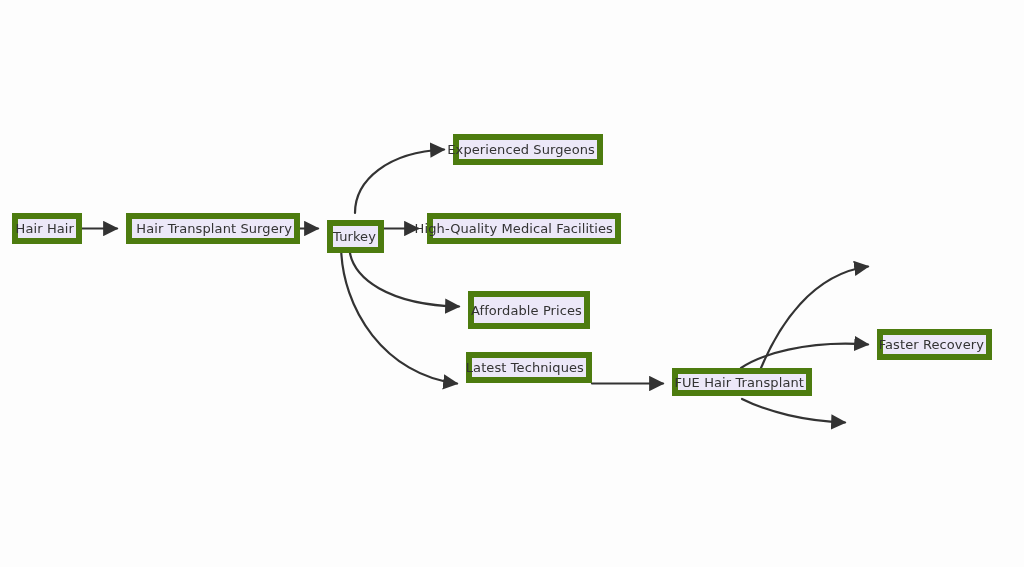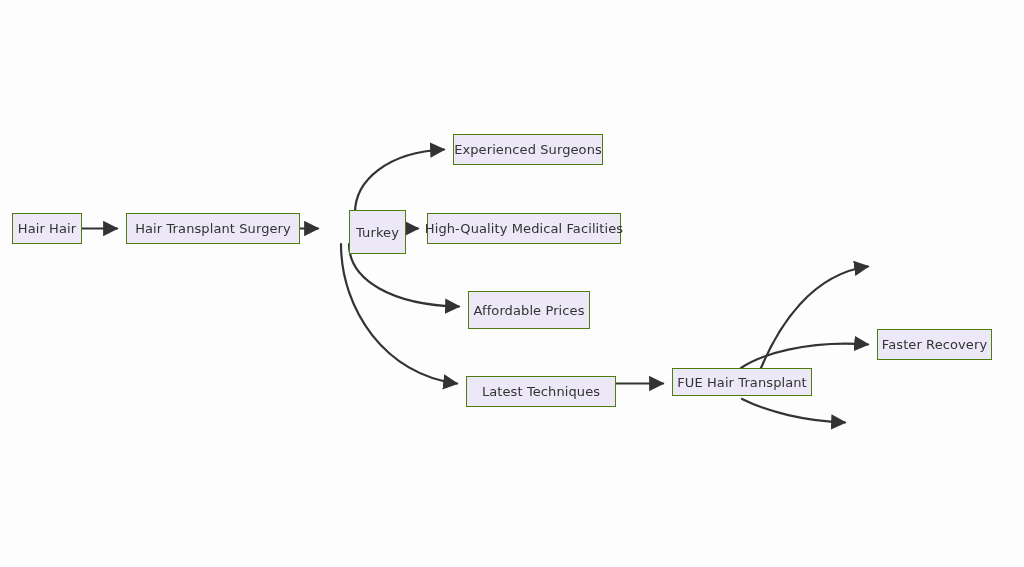--- a/index.html
+++ b/index.html
@@ -23,28 +23,28 @@
     position: absolute;
     left: 0;
     top: 0;
     width: 1024px;
     height: 567px;
   }
   .node {
     position: absolute;
     box-sizing: border-box;
     background: #ece8f8;
-    border: 1px solid #4d7c0f;
+    border: 6px solid #4d7c0f;
     color: #333333;
     font-family: "DejaVu Sans", sans-serif;
     font-size: 13px;
     line-height: 1;
     display: flex;
     align-items: center;
-    justify-content: center;
+    justify-content: flex-end;
     white-space: nowrap;
     letter-spacing: 0.1px;
   }
   .node-label {
     display: block;
     padding: 0 2px;
   }
 </style>
 </head>
 <body>
@@ -82,37 +82,37 @@
   </svg>
 
   <div class="node" style="left:12px; top:213px; width:70px; height:31px;">
     <span class="node-label">Hair Hair</span>
   </div>
 
   <div class="node" style="left:126px; top:213px; width:174px; height:31px;">
     <span class="node-label">Hair Transplant Surgery</span>
   </div>
 
-  <div class="node" style="left:327px; top:210px; width:57px; height:44px;margin-left:22px;">
+  <div class="node" style="left:327px; top:220px; width:57px; height:33px;">
     <span class="node-label">Turkey</span>
   </div>
 
   <div class="node" style="left:453px; top:134px; width:150px; height:31px;">
     <span class="node-label">Experienced Surgeons</span>
   </div>
 
   <div class="node" style="left:427px; top:213px; width:194px; height:31px;">
     <span class="node-label">High-Quality Medical Facilities</span>
   </div>
 
   <div class="node" style="left:468px; top:291px; width:122px; height:38px;">
     <span class="node-label">Affordable Prices</span>
   </div>
 
-  <div class="node" style="left:466px; top:376px; width:150px; height:31px;">
+  <div class="node" style="left:466px; top:352px; width:126px; height:31px;">
     <span class="node-label">Latest Techniques</span>
   </div>
 
   <div class="node" style="left:672px; top:368px; width:140px; height:28px;">
     <span class="node-label">FUE Hair Transplant</span>
   </div>
 
 
   <div class="node" style="left:877px; top:329px; width:115px; height:31px;">
     <span class="node-label">Faster Recovery</span>

